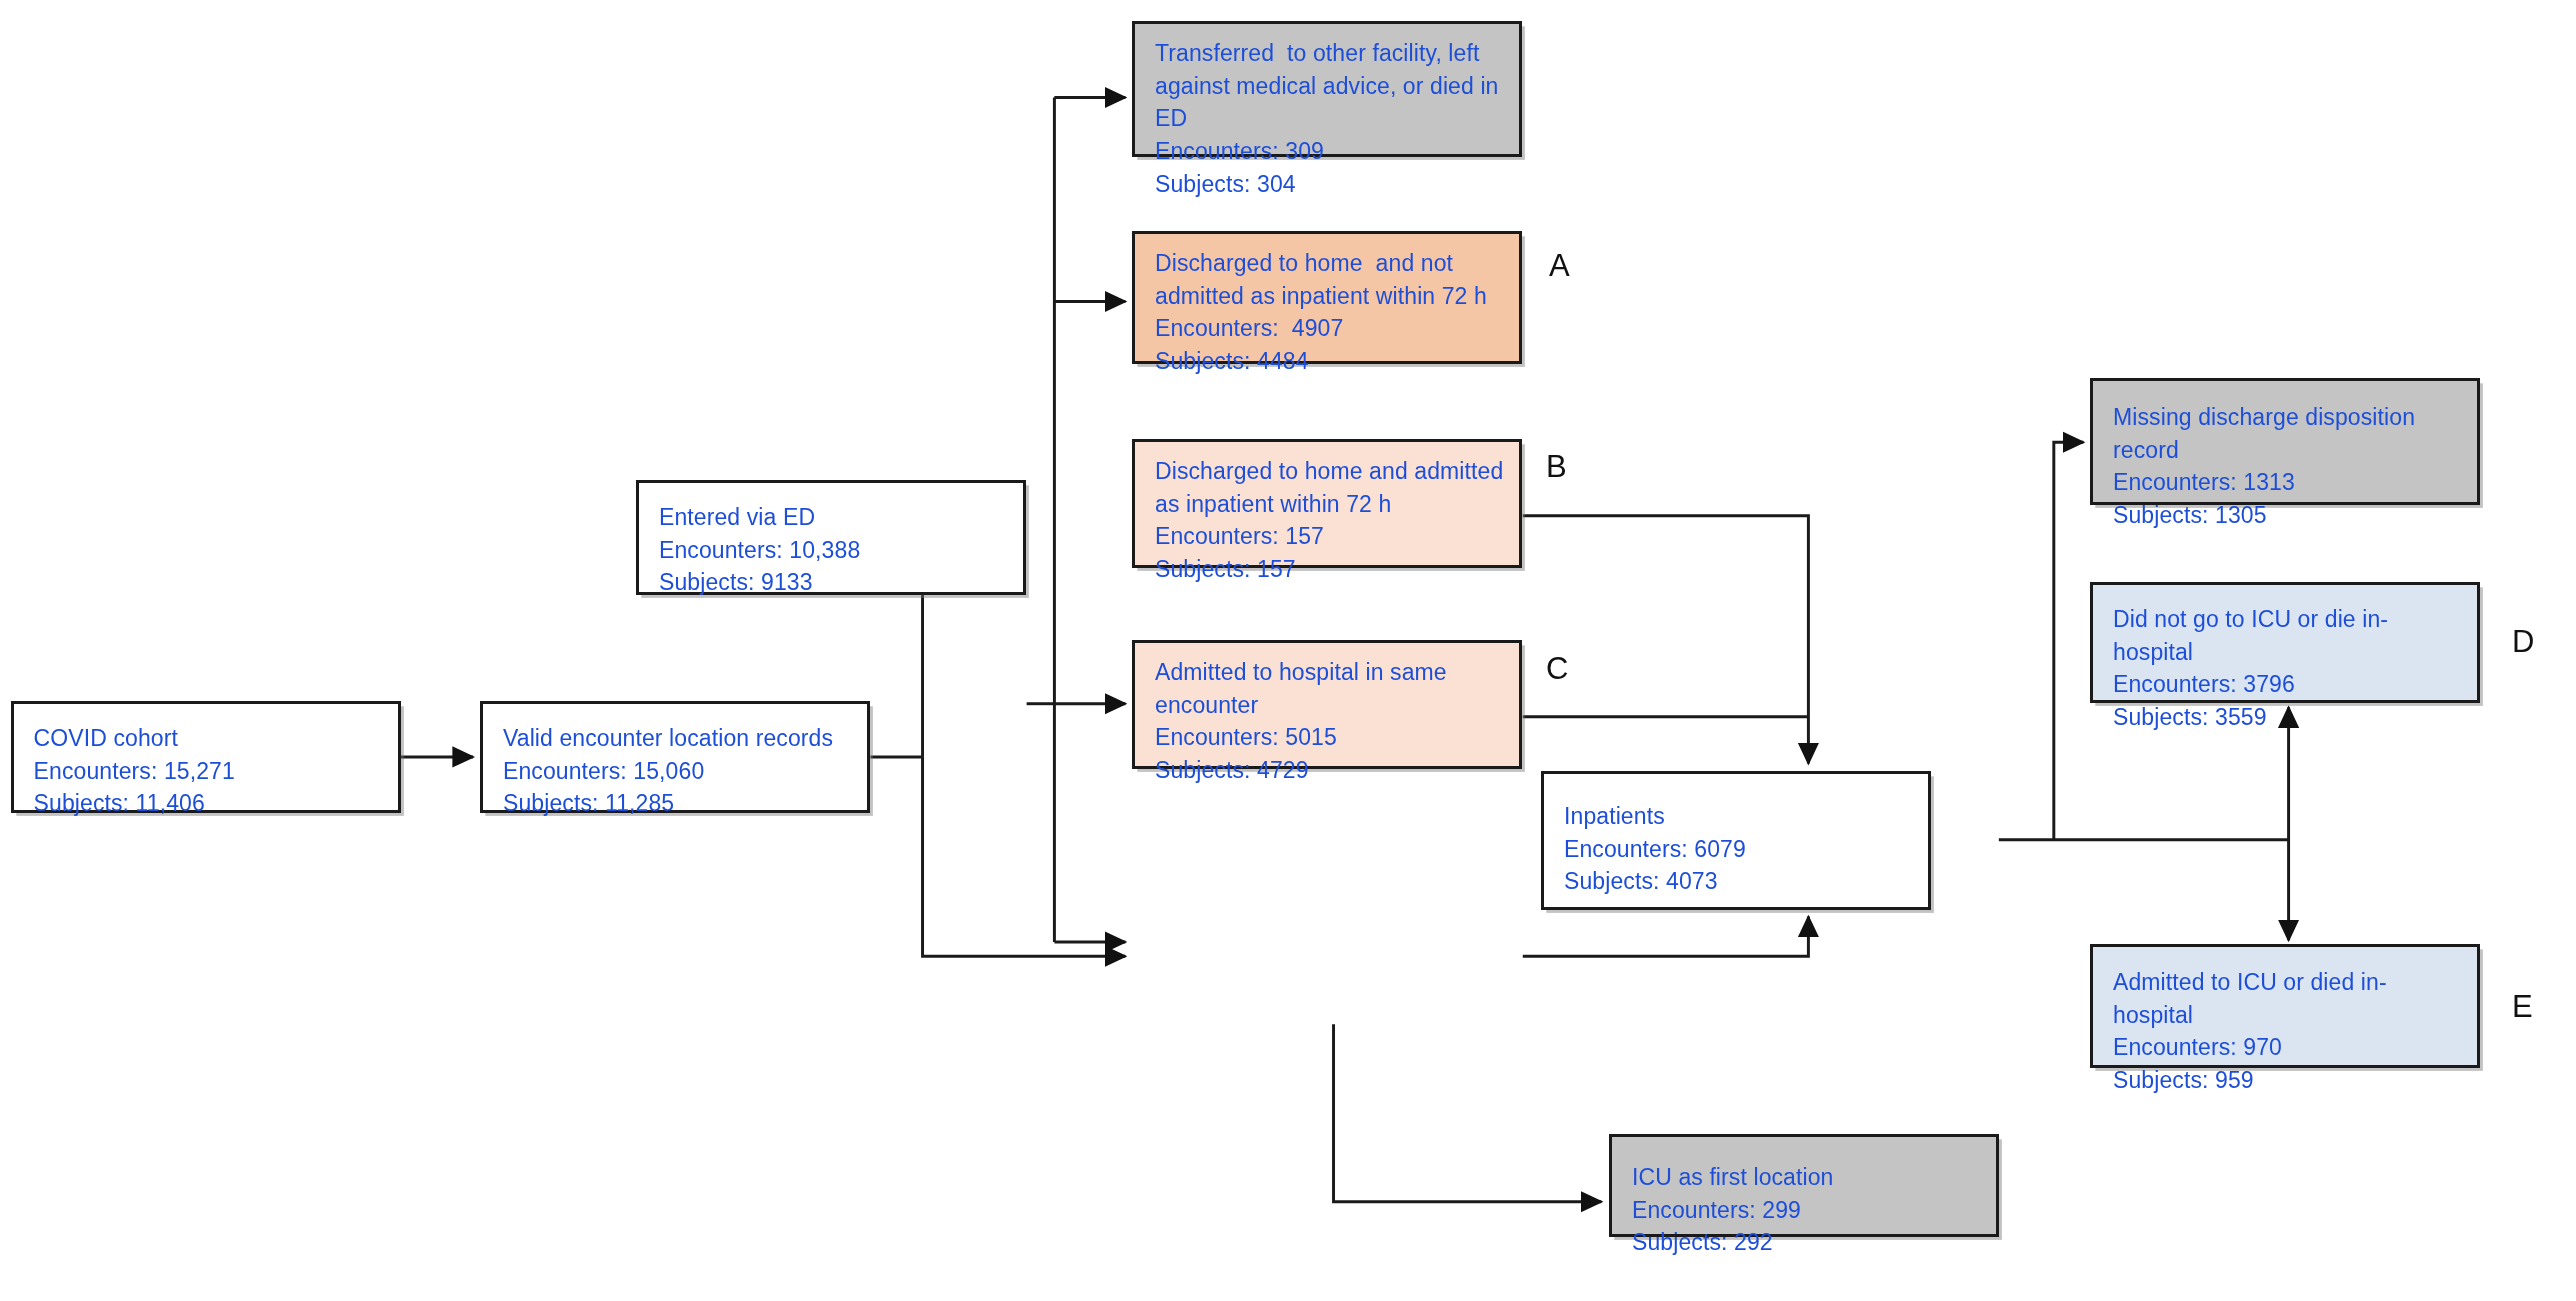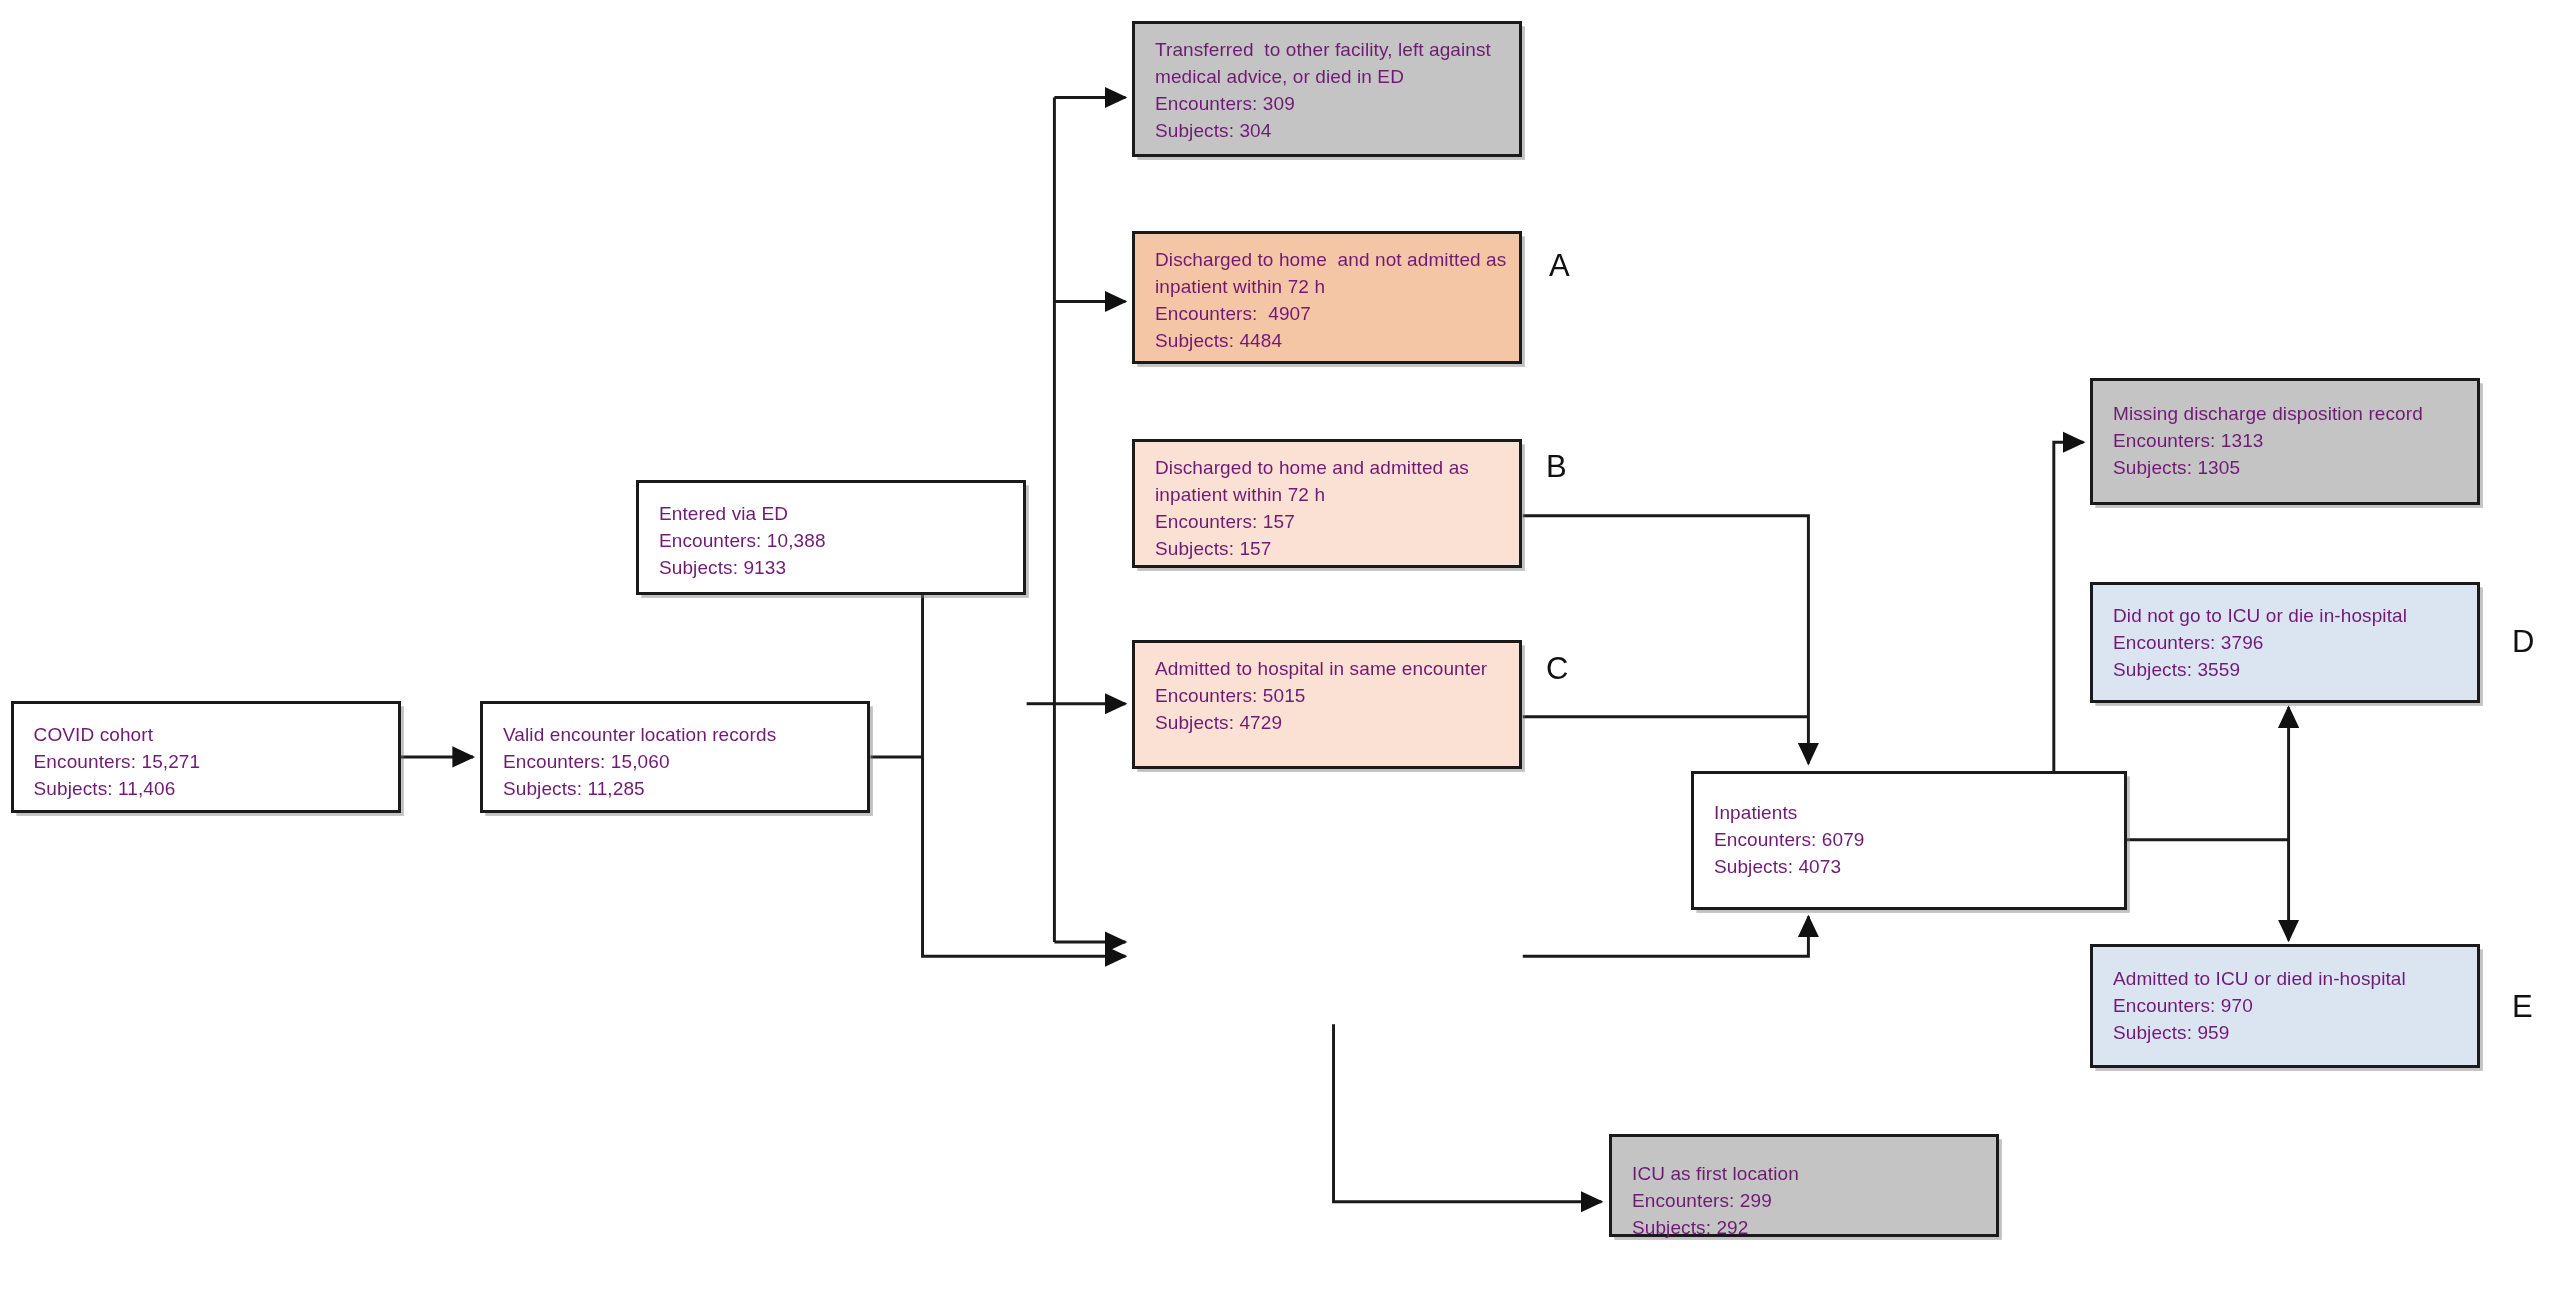--- a/index.html
+++ b/index.html
@@ -2,21 +2,21 @@
 <html style="font-size:9.5px"><head>
 <meta charset="utf-8">
 <style>
   html,body{margin:0;padding:0;background:#ffffff;}
   body{width:2576px;height:1301px;font-family:"Liberation Sans",sans-serif;overflow:hidden;}
   #stage{position:relative;width:2576px;height:1301px;background:#fff;}
   svg.edges{position:absolute;left:0;top:0;width:2576px;height:1301px;pointer-events:none;}
   .node{position:absolute;box-sizing:border-box;border:3px solid #1a1a1a;
         box-shadow:4.1px 4.1px 0 -1.2px rgba(120,120,120,.45);}
   .node .txt{position:absolute;left:20px;right:10.6px;top:18px;
-             font-size:19px;line-height:1.42;color:#701a75;letter-spacing:0.1px;}
+             font-size:23px;line-height:1.42;color:#1d4ed8;letter-spacing:0.1px;}
   .node .title{white-space:pre-wrap;}
   .node .ln{white-space:pre;}
   .fill-white{background:#ffffff;}
   .fill-grey{background:#c4c4c4;}
   .fill-orange{background:#f4c6a5;}
   .fill-peach{background:#fae1d3;}
   .fill-blue{background:#dbe5f2;}
   .tag{position:absolute;font-size:31px;color:#111;font-family:"Liberation Sans",sans-serif;}
 </style>
 </head>
@@ -114,21 +114,21 @@
 
   <div class="node fill-peach" style="left:1132px;top:640px;width:390px;height:129px;">
     <div class="txt" style="top:13px;">
       <div class="title">Admitted to hospital in same encounter</div>
       <div class="ln">Encounters: 5015</div>
       <div class="ln">Subjects: 4729</div>
     </div>
   </div>
 
 
-  <div class="node fill-white" style="left:1691px;top:771px;width:436px;height:139px;">
+  <div class="node fill-white" style="left:1541px;top:771px;width:390px;height:139px;">
     <div class="txt" style="top:26px;">
       <div class="title">Inpatients</div>
       <div class="ln">Encounters: 6079</div>
       <div class="ln">Subjects: 4073</div>
     </div>
   </div>
 
   <div class="node fill-grey" style="left:1609px;top:1134px;width:390px;height:103px;">
     <div class="txt" style="top:24px;">
       <div class="title">ICU as first location</div>

